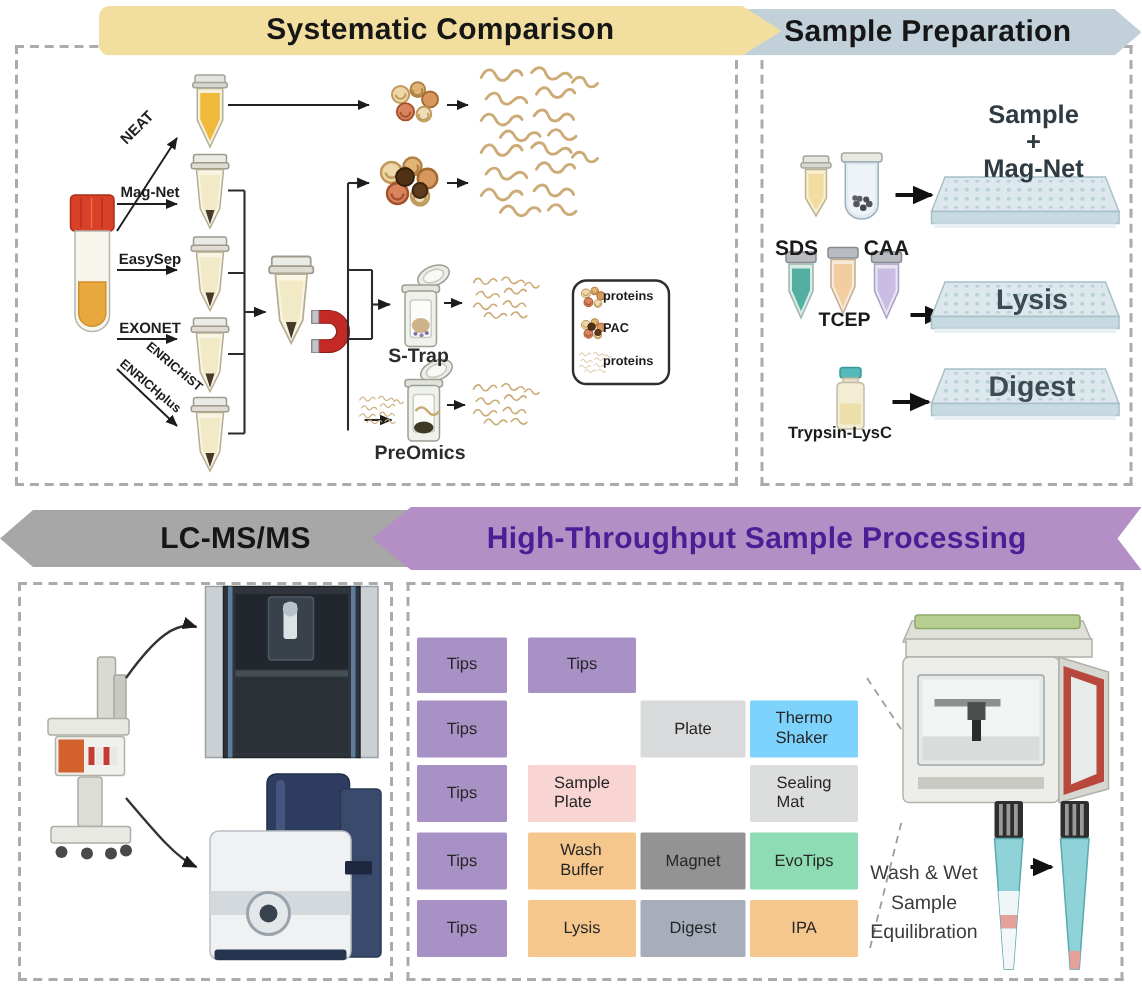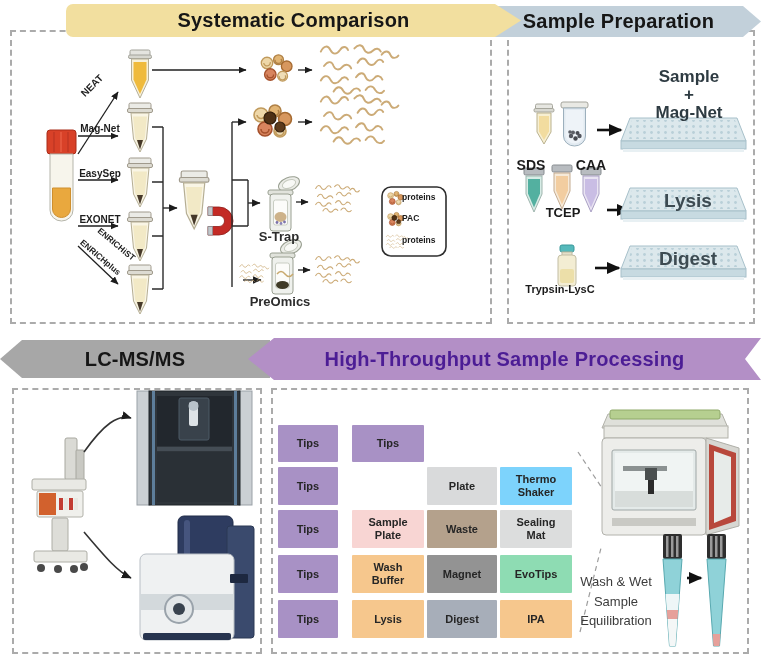--- a/index.html
+++ b/index.html
@@ -5,38 +5,38 @@
   html,body{margin:0;padding:0;background:#fff}
   .canvas{position:relative;width:761px;height:658px;background:#fff;overflow:hidden;
           font-family:"Liberation Sans",sans-serif}
   .panel{position:absolute;border:2px dashed #ababab;z-index:0}
   .banner{position:absolute;display:flex;align-items:center;justify-content:center;
           font-weight:bold;color:#161616;font-size:20px;letter-spacing:.2px}
   .b-yellow{left:66px;top:4px;width:455px;height:33px;background:#f2df9f;border-radius:7px 0 0 7px;
             clip-path:polygon(0 0,calc(100% - 26px) 0,100% 50%,calc(100% - 26px) 100%,0 100%);z-index:3}
   .b-blue{left:476px;top:6px;width:285px;height:31px;background:#c2d0da;
           clip-path:polygon(0 0,calc(100% - 18px) 0,100% 50%,calc(100% - 18px) 100%,0 100%);z-index:2}
-  .b-gray{left:0;top:340px;width:270px;height:38px;background:#a7a7a7;padding-left:0;
+  .b-gray{left:0;top:340px;width:270px;height:38px;background:#a7a7a7;padding-left:22px;
           clip-path:polygon(22px 0,100% 0,100% 100%,22px 100%,0 50%);z-index:2}
   .b-purple{left:248px;top:338px;width:513px;height:42px;background:#b38fc6;color:#4c1d95;
             clip-path:polygon(26px 0,100% 0,calc(100% - 16px) 50%,100% 100%,26px 100%,0 50%);z-index:3}
   svg.layer{position:absolute;z-index:1}
   .lbl{position:absolute;z-index:2;text-align:center;color:#1d1d1d;line-height:1.12;
        font-family:"Liberation Sans",sans-serif}
   .pre{white-space:pre-line}
   .m-lbl{font-size:10px;font-weight:bold}
   .s-lbl{font-size:8.5px;font-weight:bold}
   .k-lbl{font-size:13px;font-weight:bold;color:#2c2c2c}
   .leg-lbl{font-size:8.5px;font-weight:600;text-align:left;color:#1c1c1c}
   .r-lbl{font-size:14px;font-weight:bold;color:#1b1b1b}
   .plate-lbl{font-size:19px;font-weight:600;color:#3d4b52}
   .title-lbl{font-size:17px;font-weight:600;color:#2e3b42;line-height:1.06}
   .note-lbl{font-size:13px;font-weight:500;color:#3c3c3c;line-height:1.5}
   .cell{position:absolute;z-index:2;display:flex;align-items:center;justify-content:center;
-        text-align:center;font-size:11px;font-weight:700;color:#262626;line-height:1.15;
+        text-align:left;font-size:11px;font-weight:400;color:#262626;line-height:1.15;
         white-space:pre-line;border-radius:1px}
   .c-purple{background:#a891c5}.c-orange{background:#f6c78d}.c-lgray{background:#d9dadb}
   .c-dgray{background:#7dd3fc}.c-pink{background:#f8d5d3}.c-tan{background:#b4a18c}
   .c-lgray2{background:#dcdddd}.c-mgray{background:#939393}.c-mint{background:#8edcb3}
   .c-bgray{background:#a7aeb9}
 </style>
 </head>
 <body>
 
 <div class="canvas">
@@ -370,21 +370,20 @@
   <div class="cell c-purple" style="left:352px;top:425px;width:72px;height:37px">Tips</div>
 
   <div class="cell c-purple" style="left:278px;top:467px;width:60px;height:38px">Tips</div>
   <div class="cell c-lgray" style="left:427px;top:467px;width:70px;height:38px">Plate</div>
   <div class="cell c-dgray" style="left:500px;top:467px;width:72px;height:38px">Thermo
 Shaker</div>
 
   <div class="cell c-purple" style="left:278px;top:510px;width:60px;height:38px">Tips</div>
   <div class="cell c-pink" style="left:352px;top:510px;width:72px;height:38px">Sample
 Plate</div>
-  <div class="cell c-tan" style="left:427px;top:510px;width:70px;height:38px">Waste</div>
   <div class="cell c-lgray2" style="left:500px;top:510px;width:72px;height:38px">Sealing
 Mat</div>
 
   <div class="cell c-purple" style="left:278px;top:555px;width:60px;height:38px">Tips</div>
   <div class="cell c-orange" style="left:352px;top:555px;width:72px;height:38px">Wash
 Buffer</div>
   <div class="cell c-mint" style="left:500px;top:555px;width:72px;height:38px">EvoTips</div>
   <div class="cell c-mgray" style="left:427px;top:555px;width:70px;height:38px">Magnet</div>
 
   <div class="cell c-purple" style="left:278px;top:600px;width:60px;height:38px">Tips</div>

